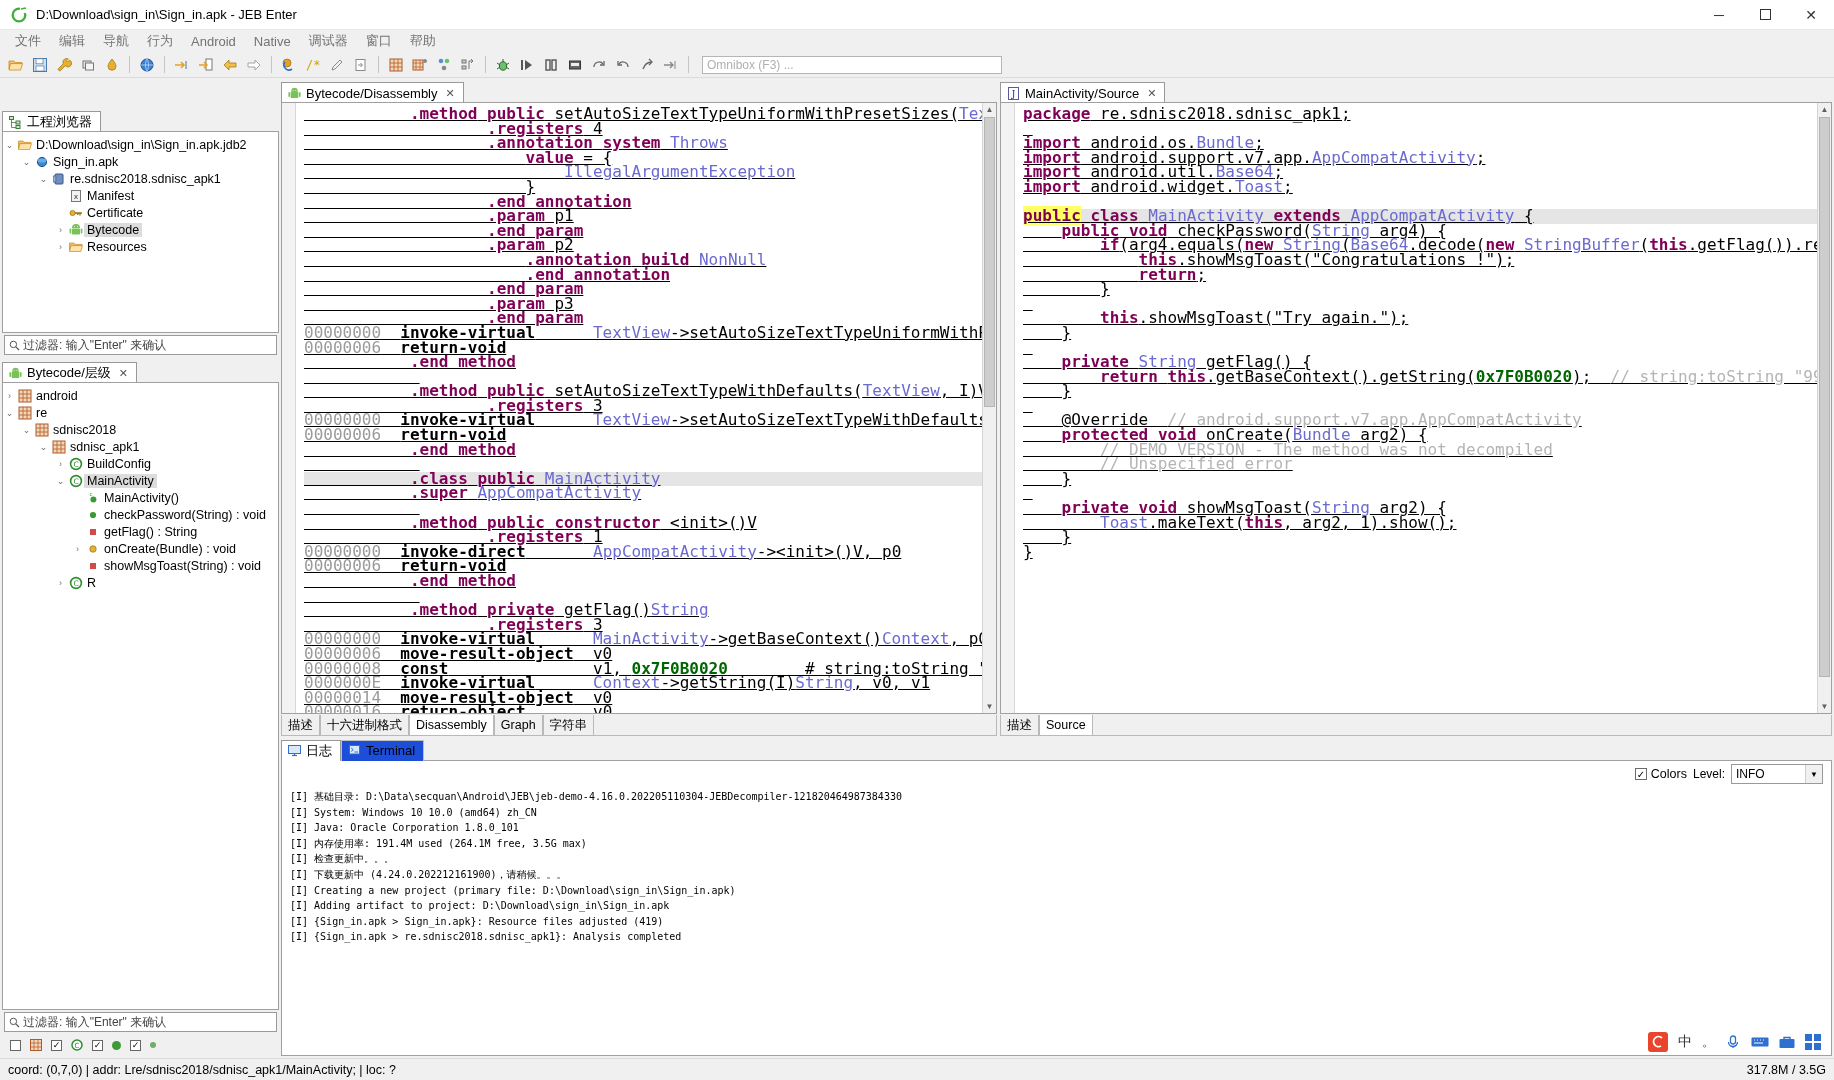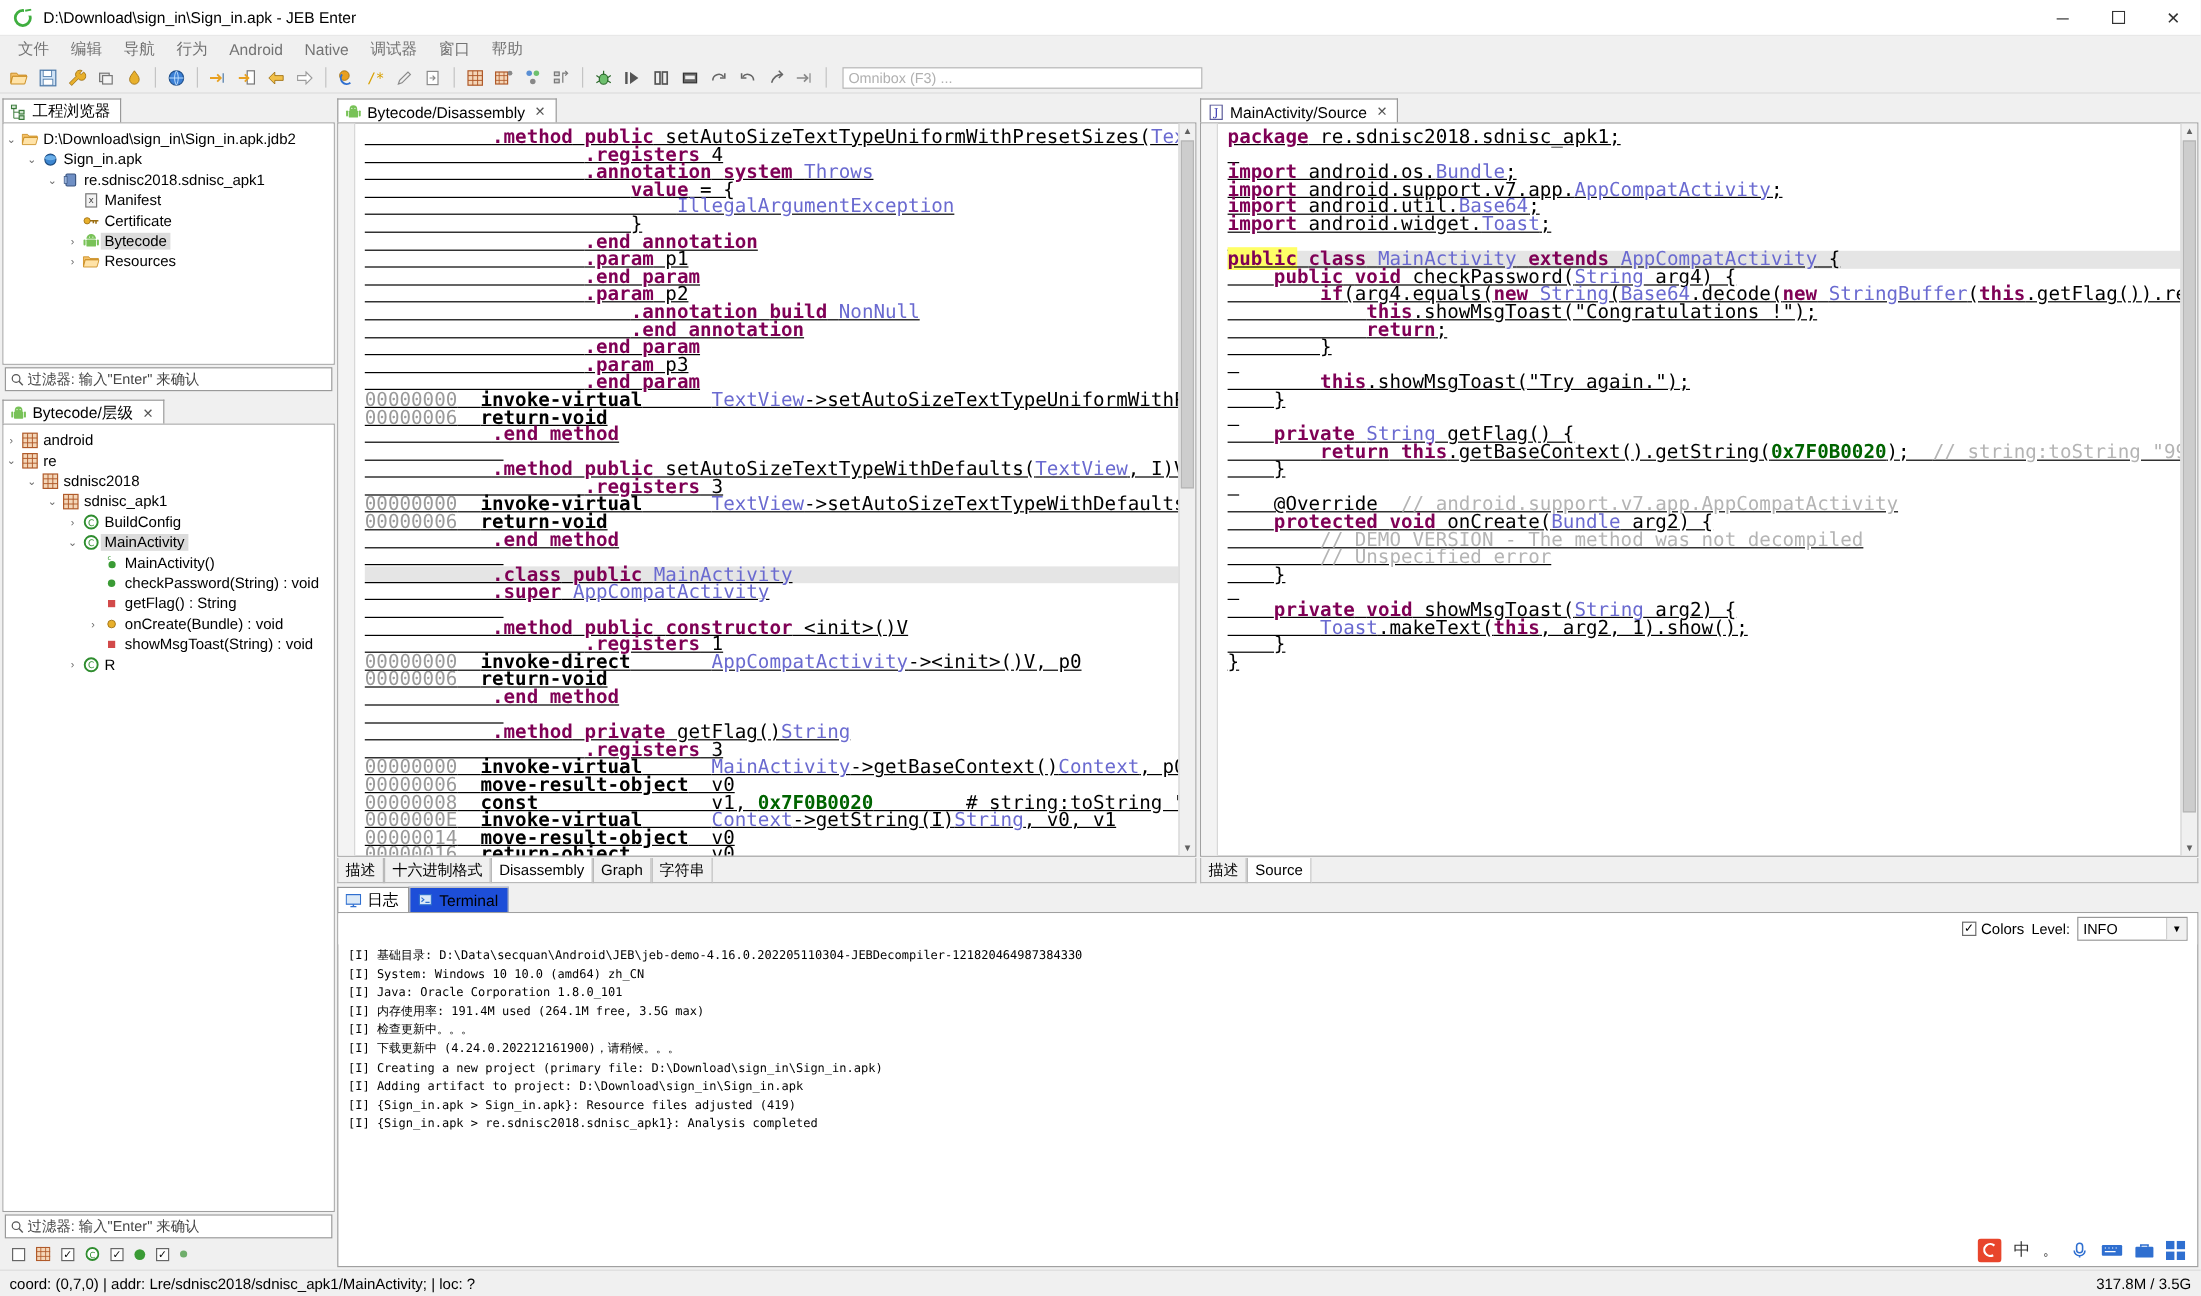--- a/index.html
+++ b/index.html
@@ -90,21 +90,21 @@
   .vscroll .arr { position: absolute; left: 0; right: 0; height: 13px; font-size: 8px; color: #606060; display: flex; align-items: center; justify-content: center; }
   .vscroll .arr.top { top: 0; } .vscroll .arr.bot { bottom: 0; }
 
   
   .btabs { height: 21px; display: flex; align-items: stretch; flex: none; margin-top: 1px; }
   .btab { display: flex; align-items: center; padding: 0 6px; font-size: 12.5px; background: #f0f0f0; border: 1px solid #b9b9b9; border-top: none; }
   .btab.active { background: #fff; }
 
   
   .logpanel { flex: 1; display: flex; flex-direction: column; min-height: 0; }
-  .logtabs { height: 22px; display: flex; align-items: flex-start; flex: none; }
+  .logtabs { height: 22px; display: flex; align-items: center; flex: none; }
   .logbody { flex: 1; border: 1px solid #a0a0a0; background: #fff; display: flex; flex-direction: column; min-height: 0; }
   .logtoolrow { height: 26px; display: flex; align-items: center; justify-content: flex-end; gap: 6px; padding: 0 8px; flex: none; background: #fff; }
   .chk { display: flex; align-items: center; gap: 4px; font-size: 12.5px; }
   .chkbox { width: 12px; height: 12px; border: 1px solid #6c6c6c; background: #fff; display: flex; align-items: center; justify-content: center; font-size: 10px; color: #000; }
   .sel { width: 92px; height: 20px; border: 1px solid #999; background: #fff; display: flex; align-items: center; padding-left: 4px; font-size: 12px; position: relative; }
   .sel .caret { position: absolute; right: 0; top: 0; bottom: 0; width: 17px; background: #f0f0f0; border-left: 1px solid #cfcfcf; display: flex; align-items: center; justify-content: center; font-size: 8px; }
   .logtext { flex: 1; overflow: hidden; font-family: "DejaVu Sans Mono", monospace; font-size: 10px; line-height: 15.6px; padding: 2px 0 0 8px; white-space: pre; min-height: 0; }
 
   
   .statusbar { height: 22px; background: #f0f0f0; display: flex; align-items: center; padding: 0 8px; font-size: 12.5px; flex: none; border-top: 1px solid #dcdcdc; }
@@ -316,21 +316,21 @@
         </svg>
     </div>
     <div class="tsep"></div>
     <div class="omnibox">Omnibox (F3) ...</div>
   </div>
 
   <div class="body">
 
     <div class="leftcol">
 
-      <div class="panel" style="height:248px;">
+      <div class="panel" style="height:248px;margin-top:29px;">
         <div class="tabstrip">
           <div class="tab active">
             <span>
               <svg width="13" height="13" viewBox="0 0 13 13">
                   <rect x="0.5" y="0.5" width="4" height="3" fill="#cfe4cf" stroke="#3a7a3a"></rect>
                   <rect x="7" y="5" width="4" height="3" fill="#cfe4cf" stroke="#3a7a3a"></rect>
                   <rect x="7" y="9.5" width="4" height="3" fill="#cfe4cf" stroke="#3a7a3a"></rect>
                   <path d="M2.5 3.5v8h4.5M2.5 6.5h4.5" fill="none" stroke="#3a7a3a" stroke-width="0.8"></path>
                 </svg>
             </span>

